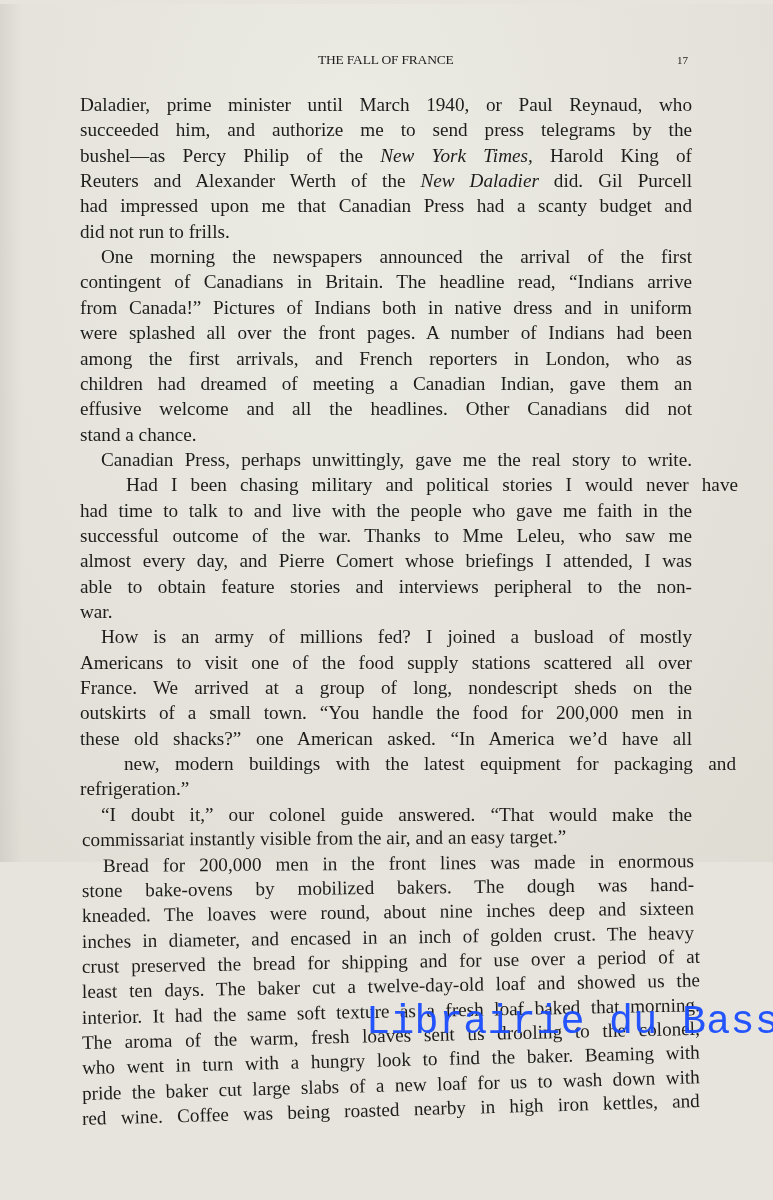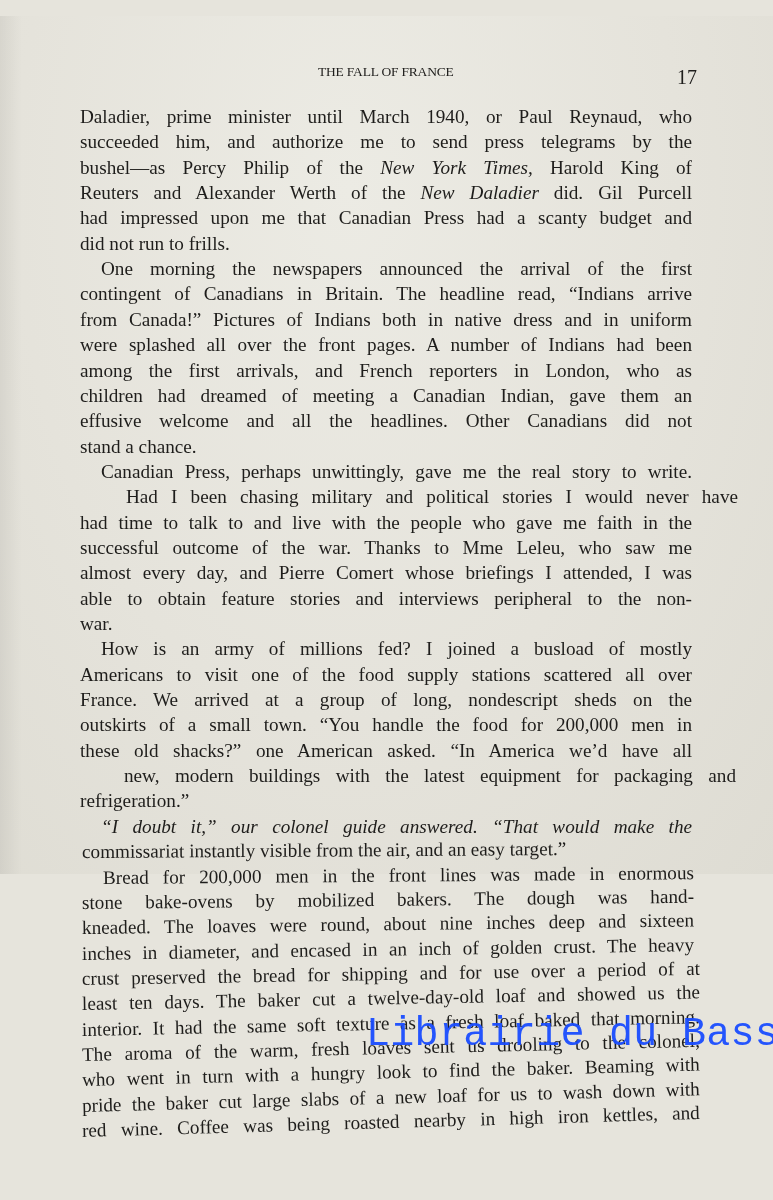--- a/index.html
+++ b/index.html
@@ -4,32 +4,32 @@
 <style>
   html, body { margin: 0; padding: 0; }
   body {
     width: 773px; height: 1200px; overflow: hidden;
     background: #e6e4dc;
     position: relative;
     font-family: "Liberation Serif", "DejaVu Serif", serif;
     color: #1e1d1b;
   }
   .page {
-    position: absolute; left: 0; top: 16px; width: 773px; height: 858px;
+    position: absolute; left: 0; top: 4px; width: 773px; height: 858px;
     background:
       linear-gradient(90deg, rgba(0,0,0,0.06) 0px, rgba(0,0,0,0) 22px),
       radial-gradient(ellipse at 45% 20%, #ecebe4 0%, #e5e3db 55%, #dedcd3 100%);
   }
   .running-head {
     position: absolute; top: 48px; left: 318px;
     font-size: 13.5px; letter-spacing: -0.2px;
   }
   .page-number {
     position: absolute; top: 50px; left: 677px;
-    font-size: 20px;
+    font-size: 11px;
   }
   .line {
     position: absolute; left: 80px; width: 612px;
     font-size: 19.2px; line-height: 24px; height: 24px;
     white-space: nowrap;
     text-align: justify; text-align-last: justify;
     transform-origin: left center;
   }
   .line.last { text-align-last: left; }
   .line.indent { left: 101px; width: 591px; }
@@ -69,21 +69,21 @@
       <div class="line" style="top: 545.3px;">almost every day, and Pierre Comert whose briefings I attended, I was</div>
       <div class="line" style="top: 570.65px;">able to obtain feature stories and interviews peripheral to the non-</div>
       <div class="line last" style="top: 596px;">war.</div>
       <div class="line indent" style="top: 621.35px;">How is an army of millions fed? I joined a busload of mostly</div>
       <div class="line" style="top: 646.7px;">Americans to visit one of the food supply stations scattered all over</div>
       <div class="line" style="top: 672.05px;">France. We arrived at a group of long, nondescript sheds on the</div>
       <div class="line" style="top: 697.4px;">outskirts of a small town. “You handle the food for 200,000 men in</div>
       <div class="line" style="top: 722.75px;">these old shacks?” one American asked. “In America we’d have all</div>
       <div class="line" style="top: 748.1px; margin-left: 44px;">new, modern buildings with the latest equipment for packaging and</div>
       <div class="line last" style="top: 773.45px;">refrigeration.”</div>
-      <div class="line indent" style="top: 798.8px; font-style: italic;">“I doubt it,” our colonel guide answered. “That would make the</div>
+      <div class="line indent" style="top: 798.8px;">“I doubt it,” our colonel guide answered. “That would make the</div>
       <div class="line last" style="top: 824.15px; left: 82px; transform: rotate(-0.35deg);">commissariat instantly visible from the air, and an easy target.”</div>
       <div class="line indent" style="top: 849.5px; left: 103px; transform: rotate(-0.47deg);">Bread for 200,000 men in the front lines was made in enormous</div>
       <div class="line" style="top: 874.85px; left: 82px; transform: rotate(-0.59deg);">stone bake-ovens by mobilized bakers. The dough was hand-</div>
       <div class="line" style="top: 900.2px; left: 82px; transform: rotate(-0.71deg);">kneaded. The loaves were round, about nine inches deep and sixteen</div>
       <div class="line" style="top: 925.55px; left: 82px; transform: rotate(-0.83deg);">inches in diameter, and encased in an inch of golden crust. The heavy</div>
       <div class="line" style="width: 618px; top: 950.9px; left: 82px; transform: rotate(-0.95deg);">crust preserved the bread for shipping and for use over a period of at</div>
       <div class="line" style="width: 618px; top: 976.25px; left: 82px; transform: rotate(-1.07deg);">least ten days. The baker cut a twelve-day-old loaf and showed us the</div>
       <div class="line" style="width: 618px; top: 1001.6px; left: 82px; transform: rotate(-1.19deg);">interior. It had the same soft texture as a fresh loaf baked that morning.</div>
       <div class="line" style="width: 618px; top: 1026.95px; left: 82px; transform: rotate(-1.31deg);">The aroma of the warm, fresh loaves sent us drooling to the colonel,</div>
       <div class="line" style="width: 618px; top: 1052.3px; left: 82px; transform: rotate(-1.43deg);">who went in turn with a hungry look to find the baker. Beaming with</div>

